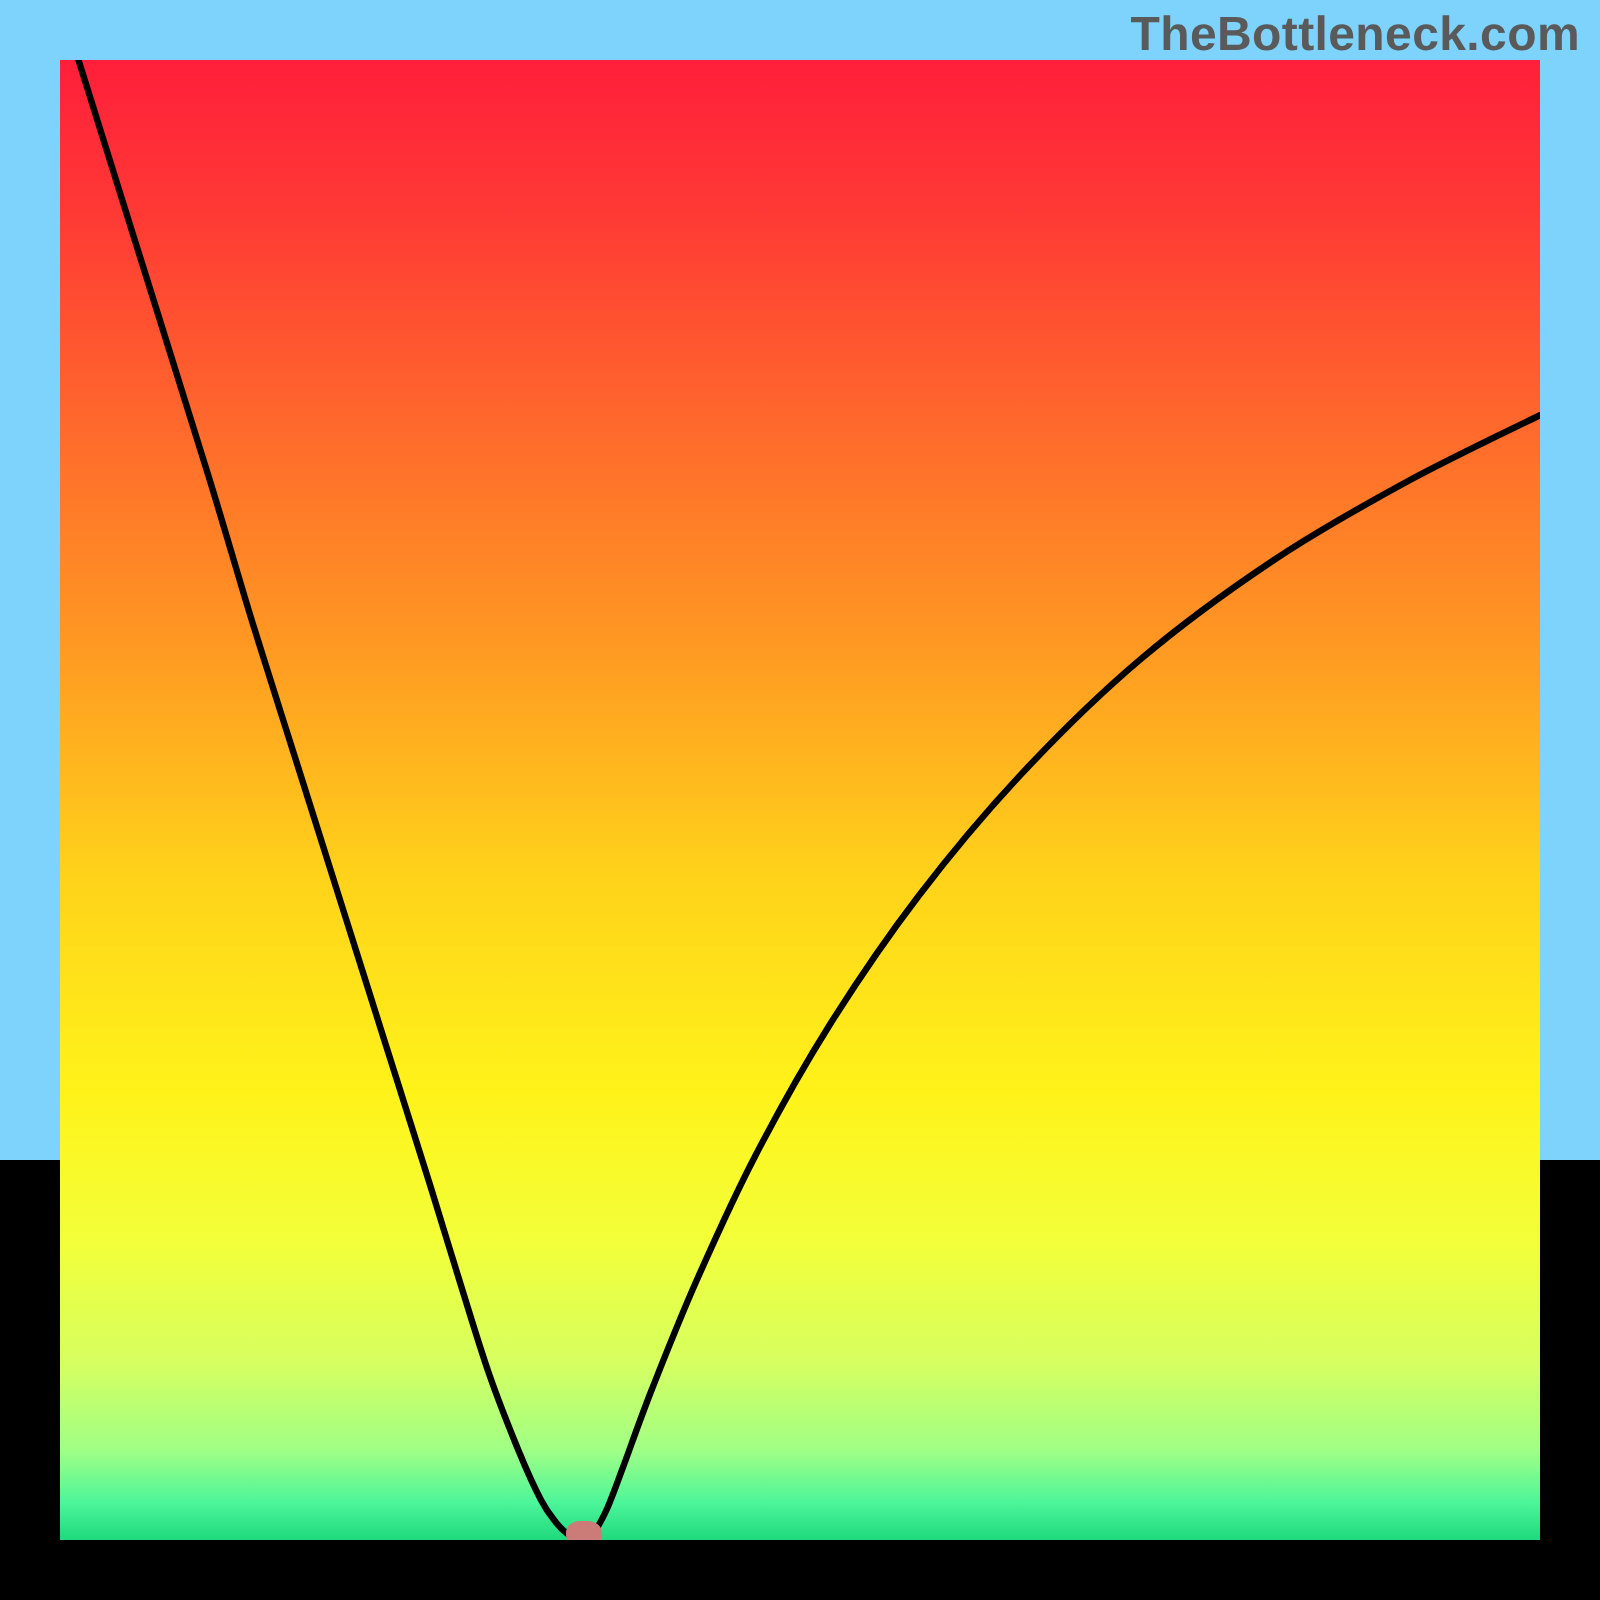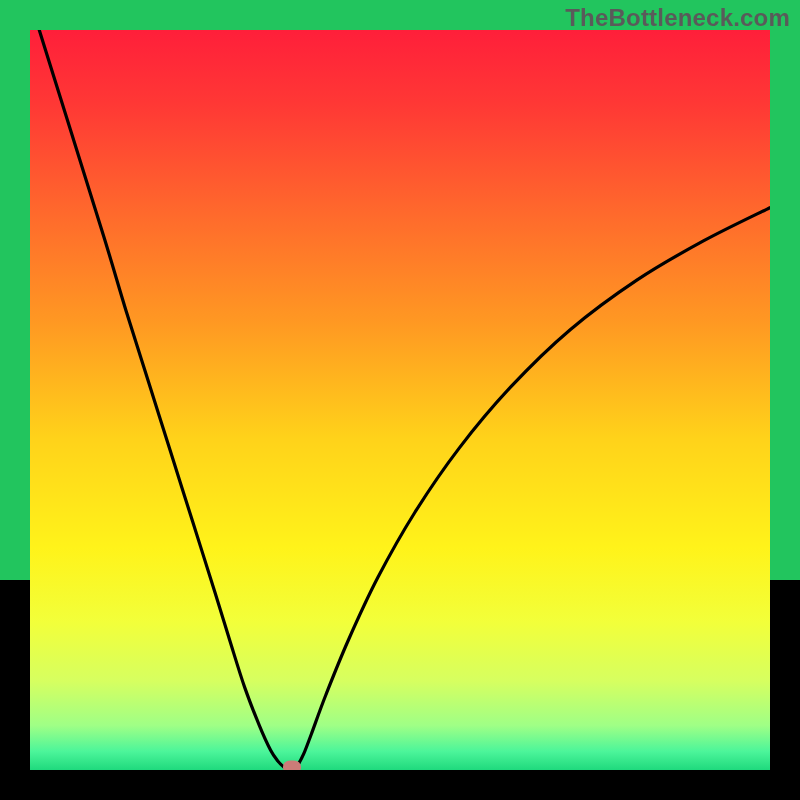--- a/index.html
+++ b/index.html
@@ -8,21 +8,21 @@
     width: 800px;
     height: 800px;
     background: #000;
     font-family: Arial, Helvetica, sans-serif;
     overflow: hidden;
   }
   .frame {
     position: relative;
     width: 800px;
     height: 580px;
-    background: #22c55e;
+    background: #7dd3fc;
   }
   .watermark {
     position: absolute;
     top: 4px;
     right: 10px;
     color: #5a5a5a;
     font-size: 24px;
     font-weight: 600;
     letter-spacing: 0.2px;
     z-index: 5;

